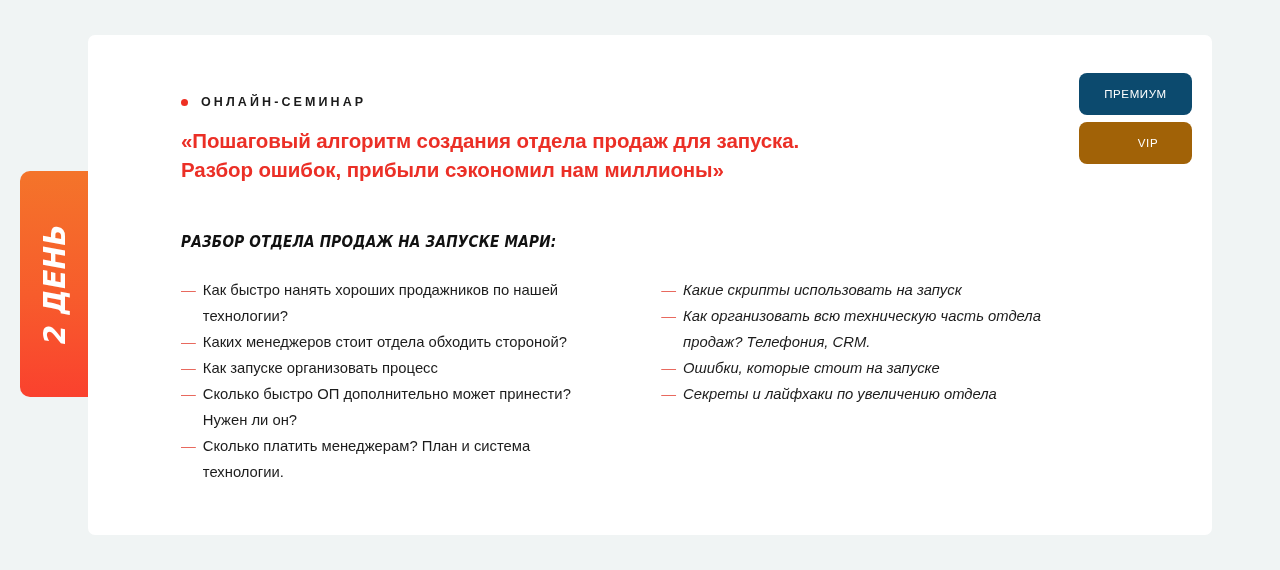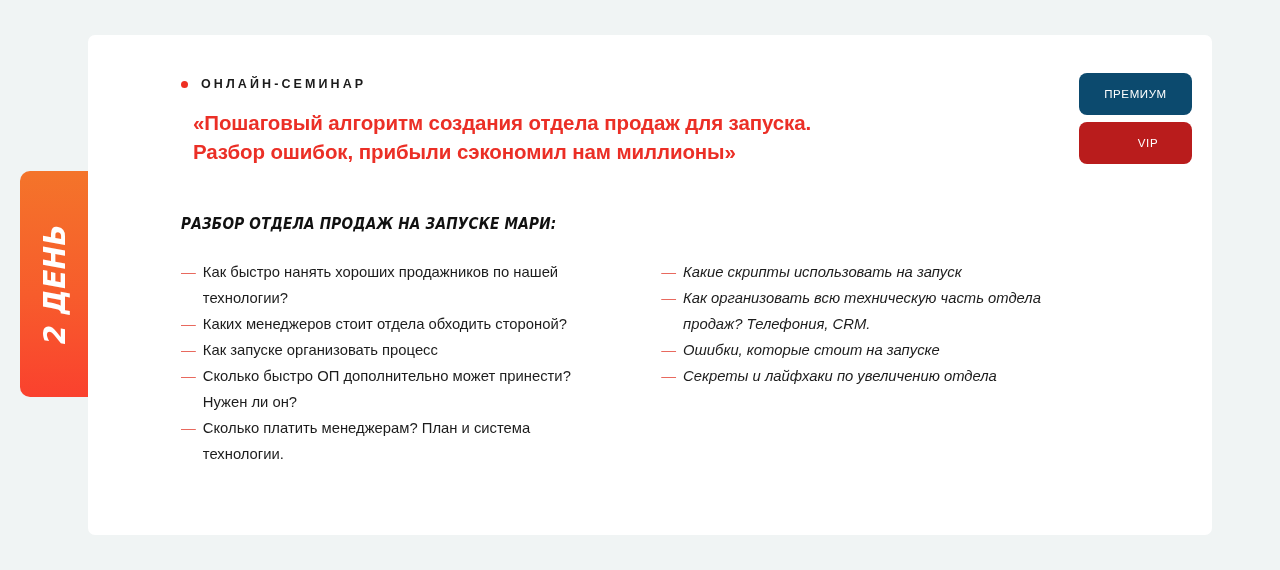--- a/index.html
+++ b/index.html
@@ -77,27 +77,27 @@
     font-weight: 400;
     letter-spacing: 0.6px;
     text-transform: uppercase;
     display: flex;
     align-items: center;
     justify-content: center;
     cursor: pointer;
     padding: 0;
   }
   .btn-premium { background: #0c4a6e; }
-  .btn-vip     { background: #b91c1c; padding-left: 25px; }
+  .btn-vip     { background: #a16207; padding-left: 25px; }
 
   
   .content {
     position: absolute;
     left: 93px;
-    top: 41px;
+    top: 59px;
     right: 150px;
   }
   .eyebrow {
     display: flex;
     align-items: center;
     gap: 13px;
     height: 16px;
     margin: 0 0 16px 0;
   }
   .eyebrow-dot {
@@ -108,21 +108,21 @@
     flex: none;
   }
   .eyebrow-text {
     font-size: 12.5px;
     font-weight: 700;
     letter-spacing: 3.1px;
     color: #1b1b1b;
     text-transform: uppercase;
   }
   .title {
-    margin: 12px;
+    margin: 0;
     color: #eb2f26;
     font-size: 20.5px;
     font-weight: 700;
     line-height: 29px;
     letter-spacing: -0.1px;
     max-width: 700px;
   }
   .subtitle {
     margin: 48px 0 0 0;
     font-family: "DejaVu Sans Condensed", "Liberation Sans Narrow", "Liberation Sans", sans-serif;

